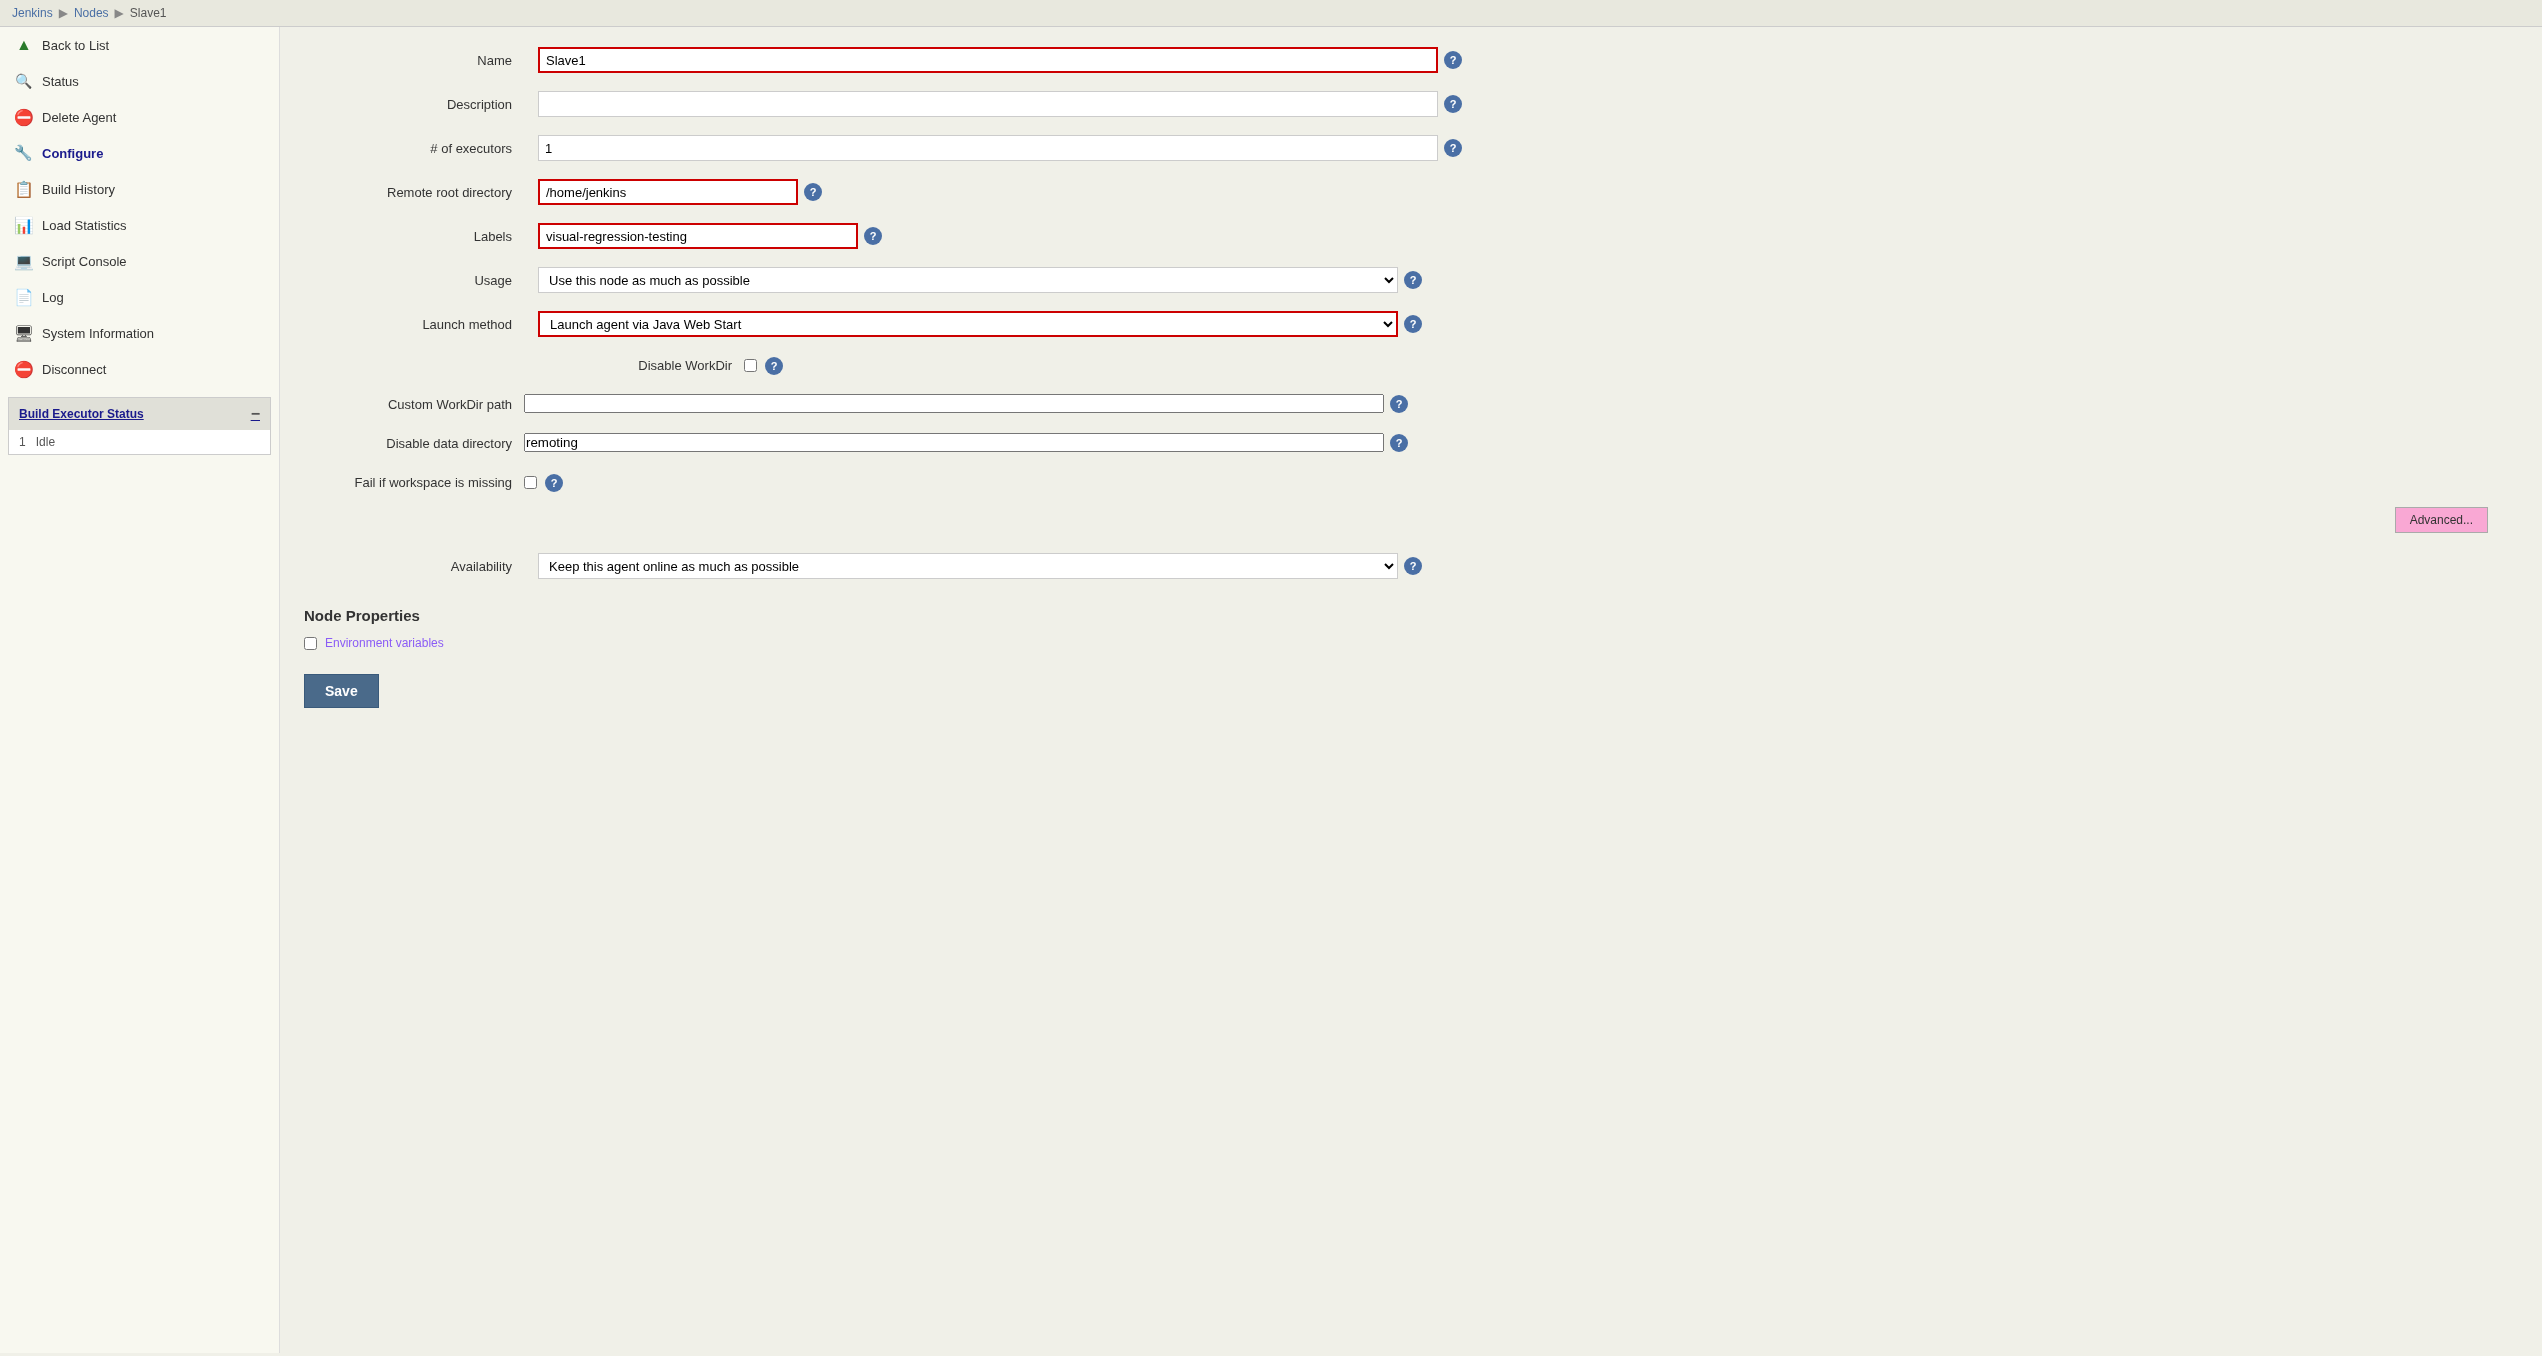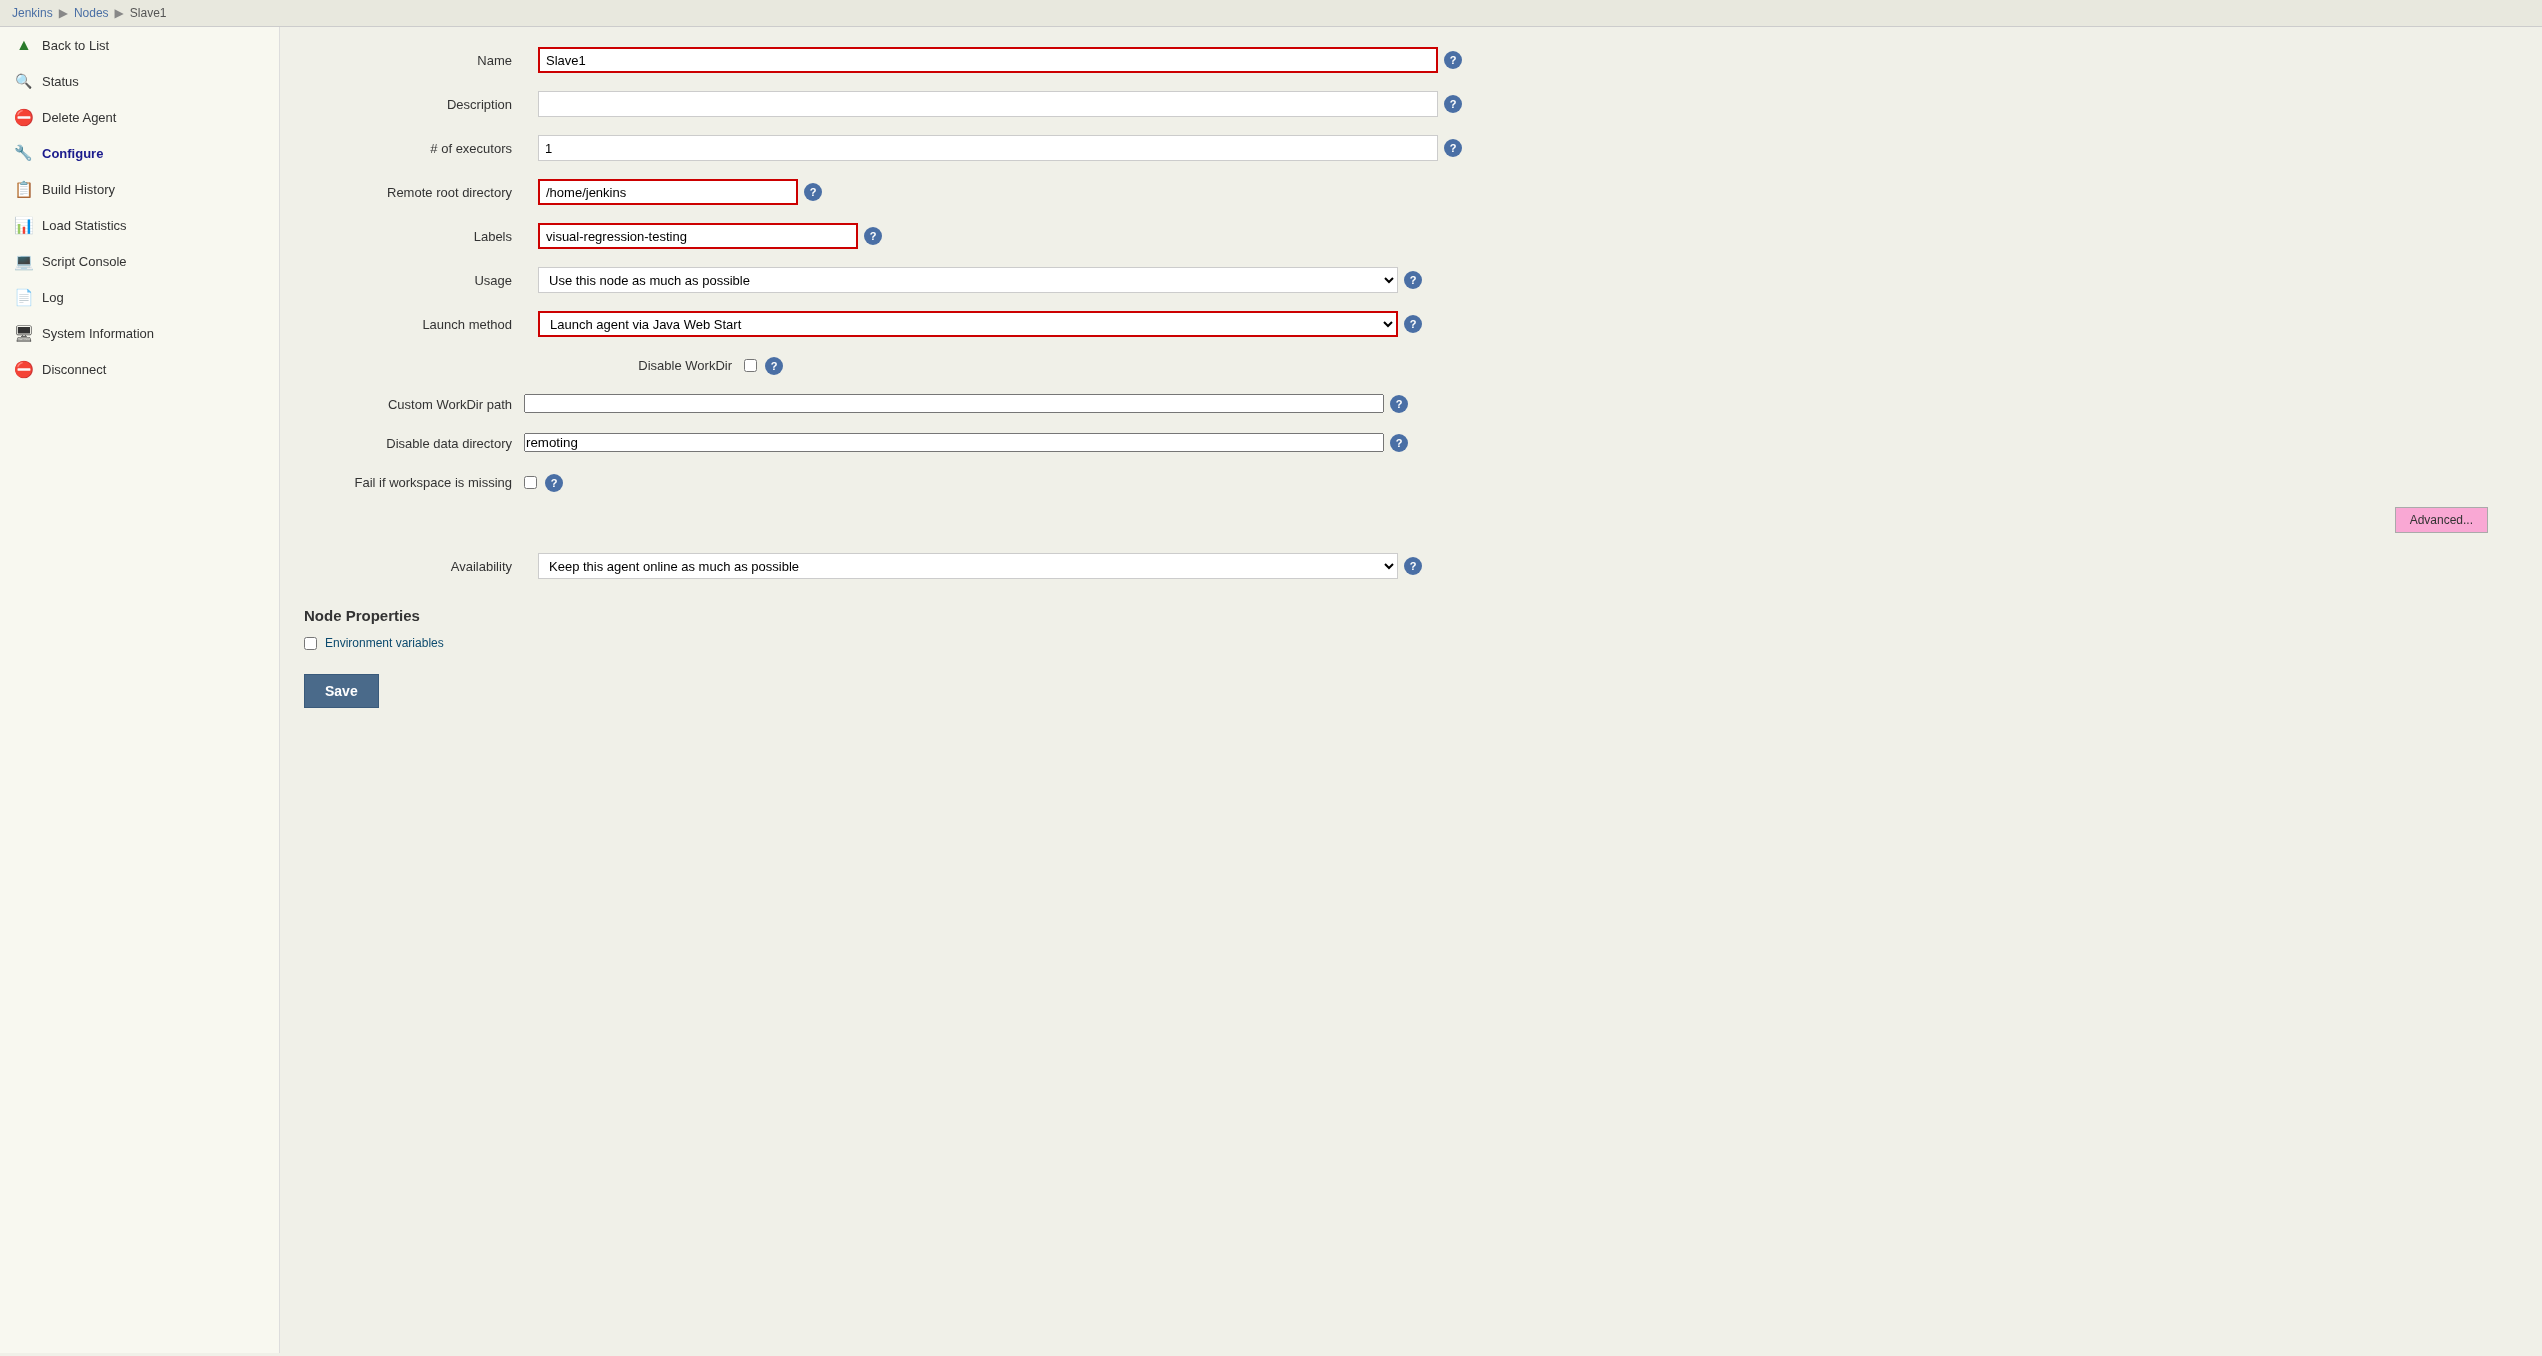--- a/index.html
+++ b/index.html
@@ -261,20 +261,31 @@
     <a class="sidebar-item">
       <span class="icon">🖥</span>
       <span>System Information</span>
     </a>
 
     <a class="sidebar-item">
       <span class="icon icon-no">⛔</span>
       <span>Disconnect</span>
     </a>
 
+    <div class="executor-section">
+      <div class="executor-header">
+        <span>Build Executor Status</span>
+        <span class="minus-btn">−</span>
+      </div>
+      <div class="executor-row">
+        <span>1</span>
+        &nbsp;
+        <span>Idle</span>
+      </div>
+    </div>
   </div>
 
   <div class="main">
 
     <div class="form-row">
       <div class="form-label">Name</div>
       <div class="form-field">
         <div class="field-wrapper">
           <input type="text" class="highlighted" value="Slave1" style="">
           <button class="help-btn">?</button>
@@ -400,20 +411,20 @@
           </select>
           <button class="help-btn">?</button>
         </div>
       </div>
     </div>
 
     <div class="node-properties-title">Node Properties</div>
 
     <div style="display:flex;align-items:center;gap:8px;padding:4px 0 8px 0;">
       <input type="checkbox" style="">
-      <span style="color:#0c4a6e;font-size:12px;">Environment variables</span>
+      <span style="color:#8b5cf6;font-size:12px;">Environment variables</span>
     </div>
 
     <div style="padding-top:16px;">
       <button class="save-btn">Save</button>
     </div>
   </div>
 </div>
 
 </body></html>

